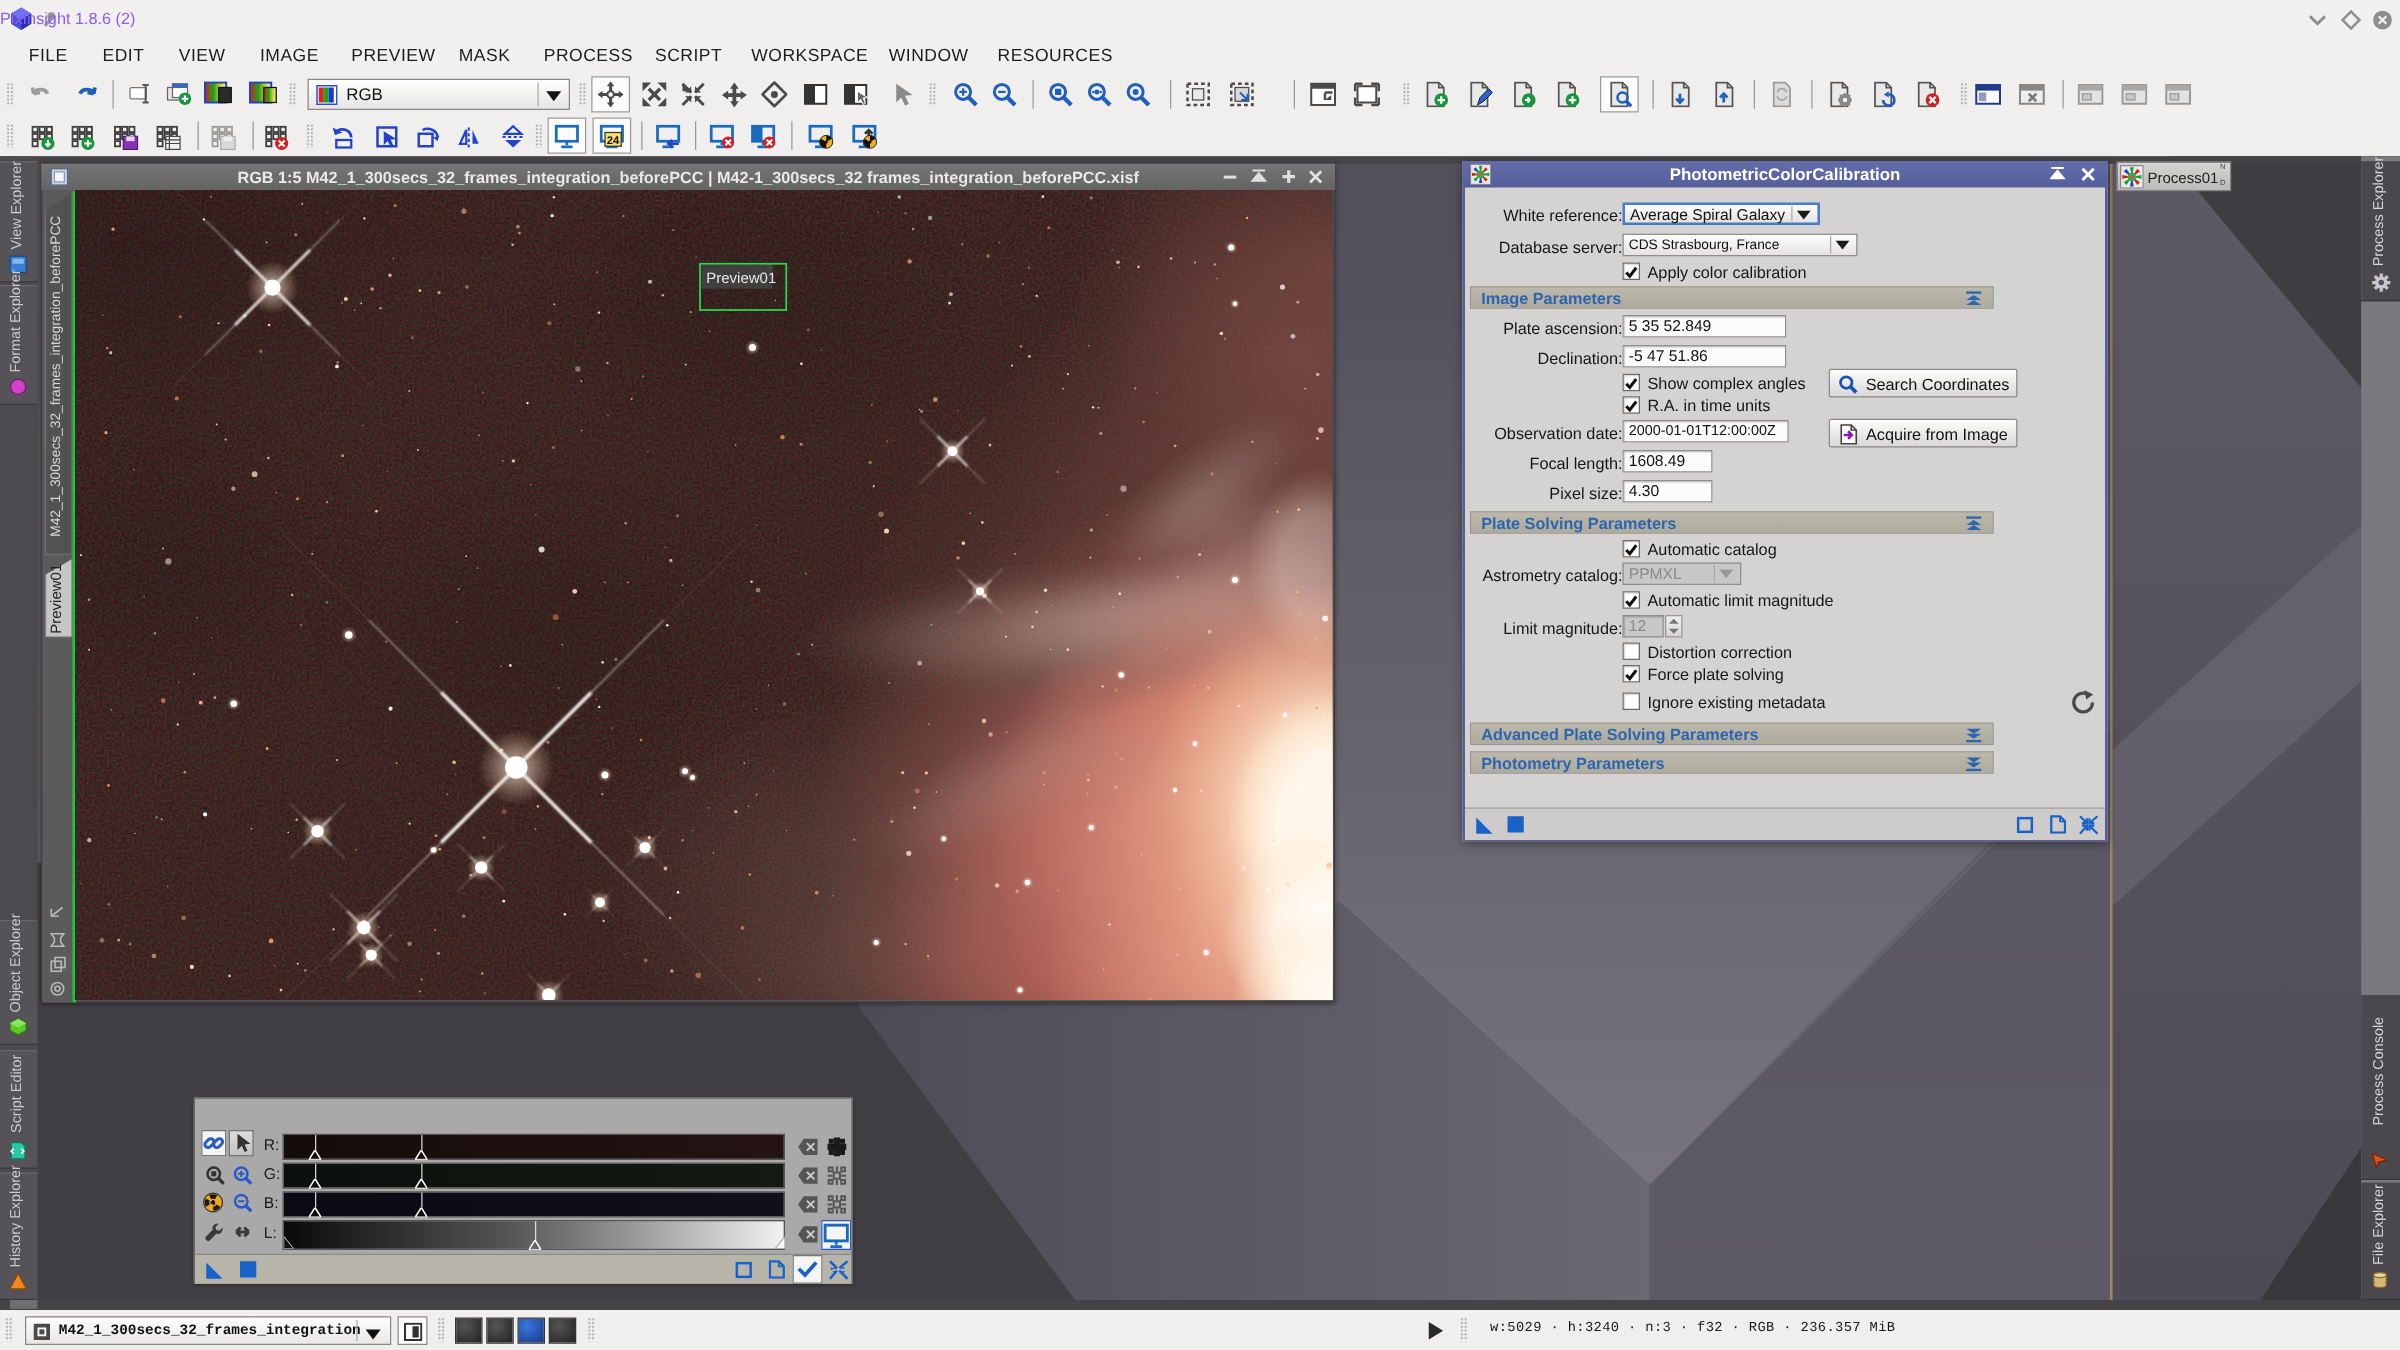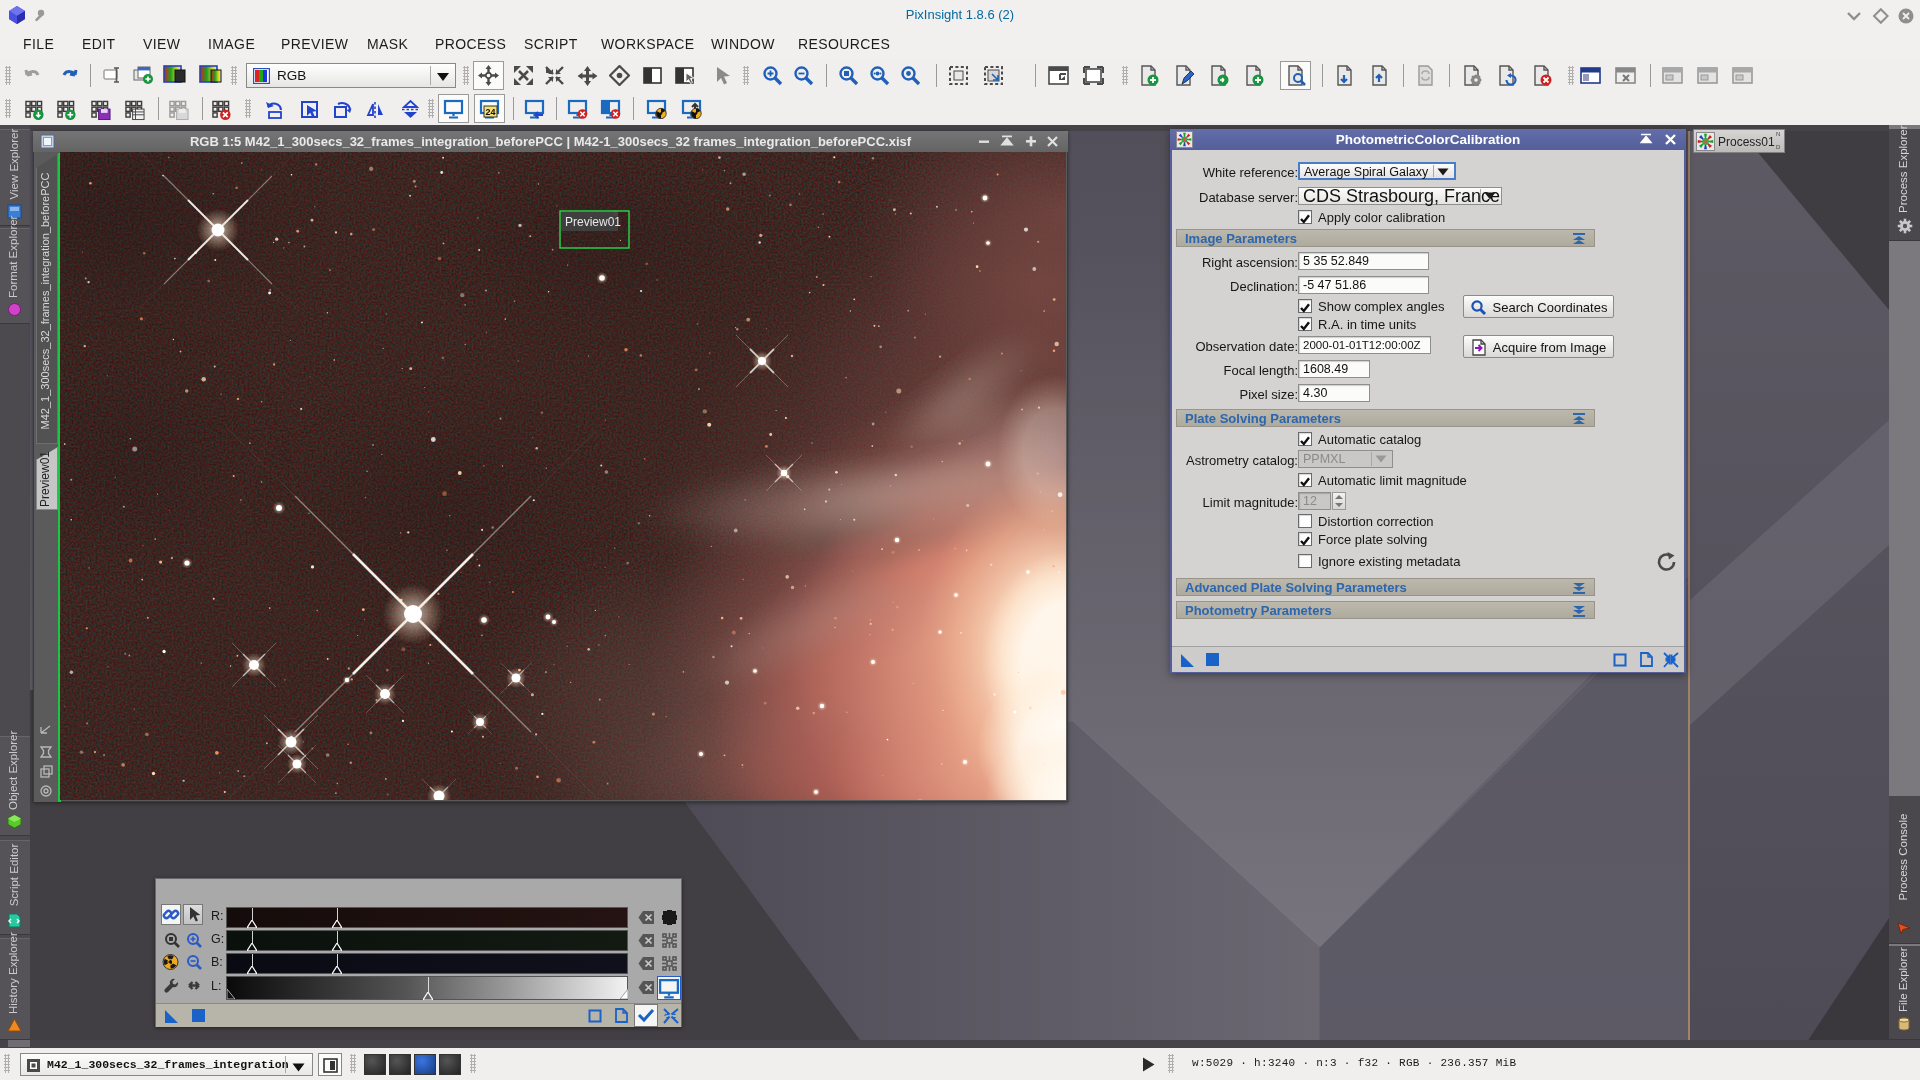--- a/index.html
+++ b/index.html
@@ -1,17 +1,17 @@
 <!DOCTYPE html>
 <html><head><meta charset="utf-8"><style>
 *{margin:0;padding:0;box-sizing:border-box}
 html,body{width:1920px;height:1080px;overflow:hidden;font-family:"Liberation Sans",sans-serif;background:#efeeec}
 .abs{position:absolute}
 #titlebar{position:absolute;left:0;top:0;width:1920px;height:30px;background:#f1f0ef}
-#titlebar .apptitle{position:absolute;left:0;right:0;top:7px;text-align:center;color:#0369a1;font-size:13px}
+#titlebar .apptitle{position:absolute;left:0;right:0;top:7px;color:#8b5cf6;font-size:13px}
 #menubar{position:absolute;left:0;top:30px;width:1920px;height:29px;background:#f1f0ef}
 .menu{position:absolute;top:6px;font-size:14px;color:#1c1c1c;letter-spacing:0.4px}
 #tb1{position:absolute;left:0;top:59px;width:1920px;height:33px;background:#f0efee}
 #tb2{position:absolute;left:0;top:92px;width:1920px;height:33px;background:#f0efee}
 .vsep{position:absolute;width:1px;background:#9a9a9a;top:5px;height:23px}
 .dots{position:absolute;top:7px;width:6px;height:19px;background-image:radial-gradient(circle,#b0afae 1px,transparent 1.2px);background-size:3px 3px}
 #workspace{position:absolute;left:0;top:125px;width:1920px;height:923px;background:#6e6b74;overflow:hidden}
 #statusbar{position:absolute;left:0;top:1048px;width:1920px;height:32px;background:#f0efee}
 #statusstrip{position:absolute;left:0;top:1040px;width:1920px;height:8px;background:#454348}
 .win{position:absolute;background:#5b5b5b;box-shadow:0 1px 4px rgba(0,0,0,0.45)}
@@ -1497,37 +1497,37 @@
       </svg></div>
     <div class="lbl" style="right:386px;top:34px">White reference:</div>
     <div class="abs" style="left:126px;top:31px;width:158px;height:18px;background:linear-gradient(#fdfdfc,#e4e3e1);border:2px solid #4a7dc8;font-size:12.5px;color:#111">
       <div class="abs" style="left:4px;top:1px;line-height:14px">Average Spiral Galaxy</div>
 <div class="abs" style="right:20px;top:1px;bottom:1px;width:1px;background:#a8a8a8"></div>
 <svg class="abs" style="right:5px;top:4px" width="12" height="8" viewBox="0 0 12 8">
         <polygon points="0.5,0.5 11.5,0.5 6,7.5" fill="#1a1a1a"></polygon>
       </svg>
     </div>
     <div class="lbl" style="right:386px;top:59px">Database server:</div>
-    <div class="abs" style="left:126px;top:56px;width:204px;height:18px;background:linear-gradient(#fdfdfc,#e4e3e1);border:1px solid #8e8e8e;font-size:18px;color:#111">
+    <div class="abs" style="left:126px;top:56px;width:188px;height:18px;background:linear-gradient(#fdfdfc,#e4e3e1);border:1px solid #8e8e8e;font-size:11px;color:#111">
       <div class="abs" style="left:4px;top:1px;line-height:14px">CDS Strasbourg, France</div>
 <div class="abs" style="right:20px;top:1px;bottom:1px;width:1px;background:#a8a8a8"></div>
 <svg class="abs" style="right:5px;top:4px" width="12" height="8" viewBox="0 0 12 8">
         <polygon points="0.5,0.5 11.5,0.5 6,7.5" fill="#1a1a1a"></polygon>
       </svg>
     </div>
     <div class="cb" style="left:126px;top:79px"><svg width="12" height="12" viewBox="0 0 12 12">
         <path d="M2 6 L4.8 9 L10 2.2" stroke="#111" stroke-width="2.4" fill="none"></path>
       </svg></div>
     <div class="cblbl" style="left:146px;top:79px">Apply color calibration</div>
     <div class="sechdr" style="top:98px">Image Parameters<svg class="abs" style="right:8px;top:3px" width="14" height="12" viewBox="0 0 14 12" fill="#2c66ae">
         <rect x="1" y="0" width="12" height="2"></rect>
         <polygon points="7,3 13,7 1,7"></polygon>
         <polygon points="7,7 13,11 1,11"></polygon>
       </svg></div>
-    <div class="lbl" style="right:386px;top:124px">Right ascension:</div>
+    <div class="lbl" style="right:386px;top:124px">Plate ascension:</div>
     <div class="inp" style="left:126px;top:121px;width:131px;height:18px;line-height:16px;background:#fbfbfa;color:#111">5 35 52.849</div>
     <div class="lbl" style="right:386px;top:148px">Declination:</div>
     <div class="inp" style="left:126px;top:145px;width:131px;height:18px;line-height:16px;background:#fbfbfa;color:#111">-5 47 51.86</div>
     <div class="cb" style="left:126px;top:168px"><svg width="12" height="12" viewBox="0 0 12 12">
         <path d="M2 6 L4.8 9 L10 2.2" stroke="#111" stroke-width="2.4" fill="none"></path>
       </svg></div>
     <div class="cblbl" style="left:146px;top:168px">Show complex angles</div>
     <div class="cb" style="left:126px;top:186px"><svg width="12" height="12" viewBox="0 0 12 12">
         <path d="M2 6 L4.8 9 L10 2.2" stroke="#111" stroke-width="2.4" fill="none"></path>
       </svg></div>

